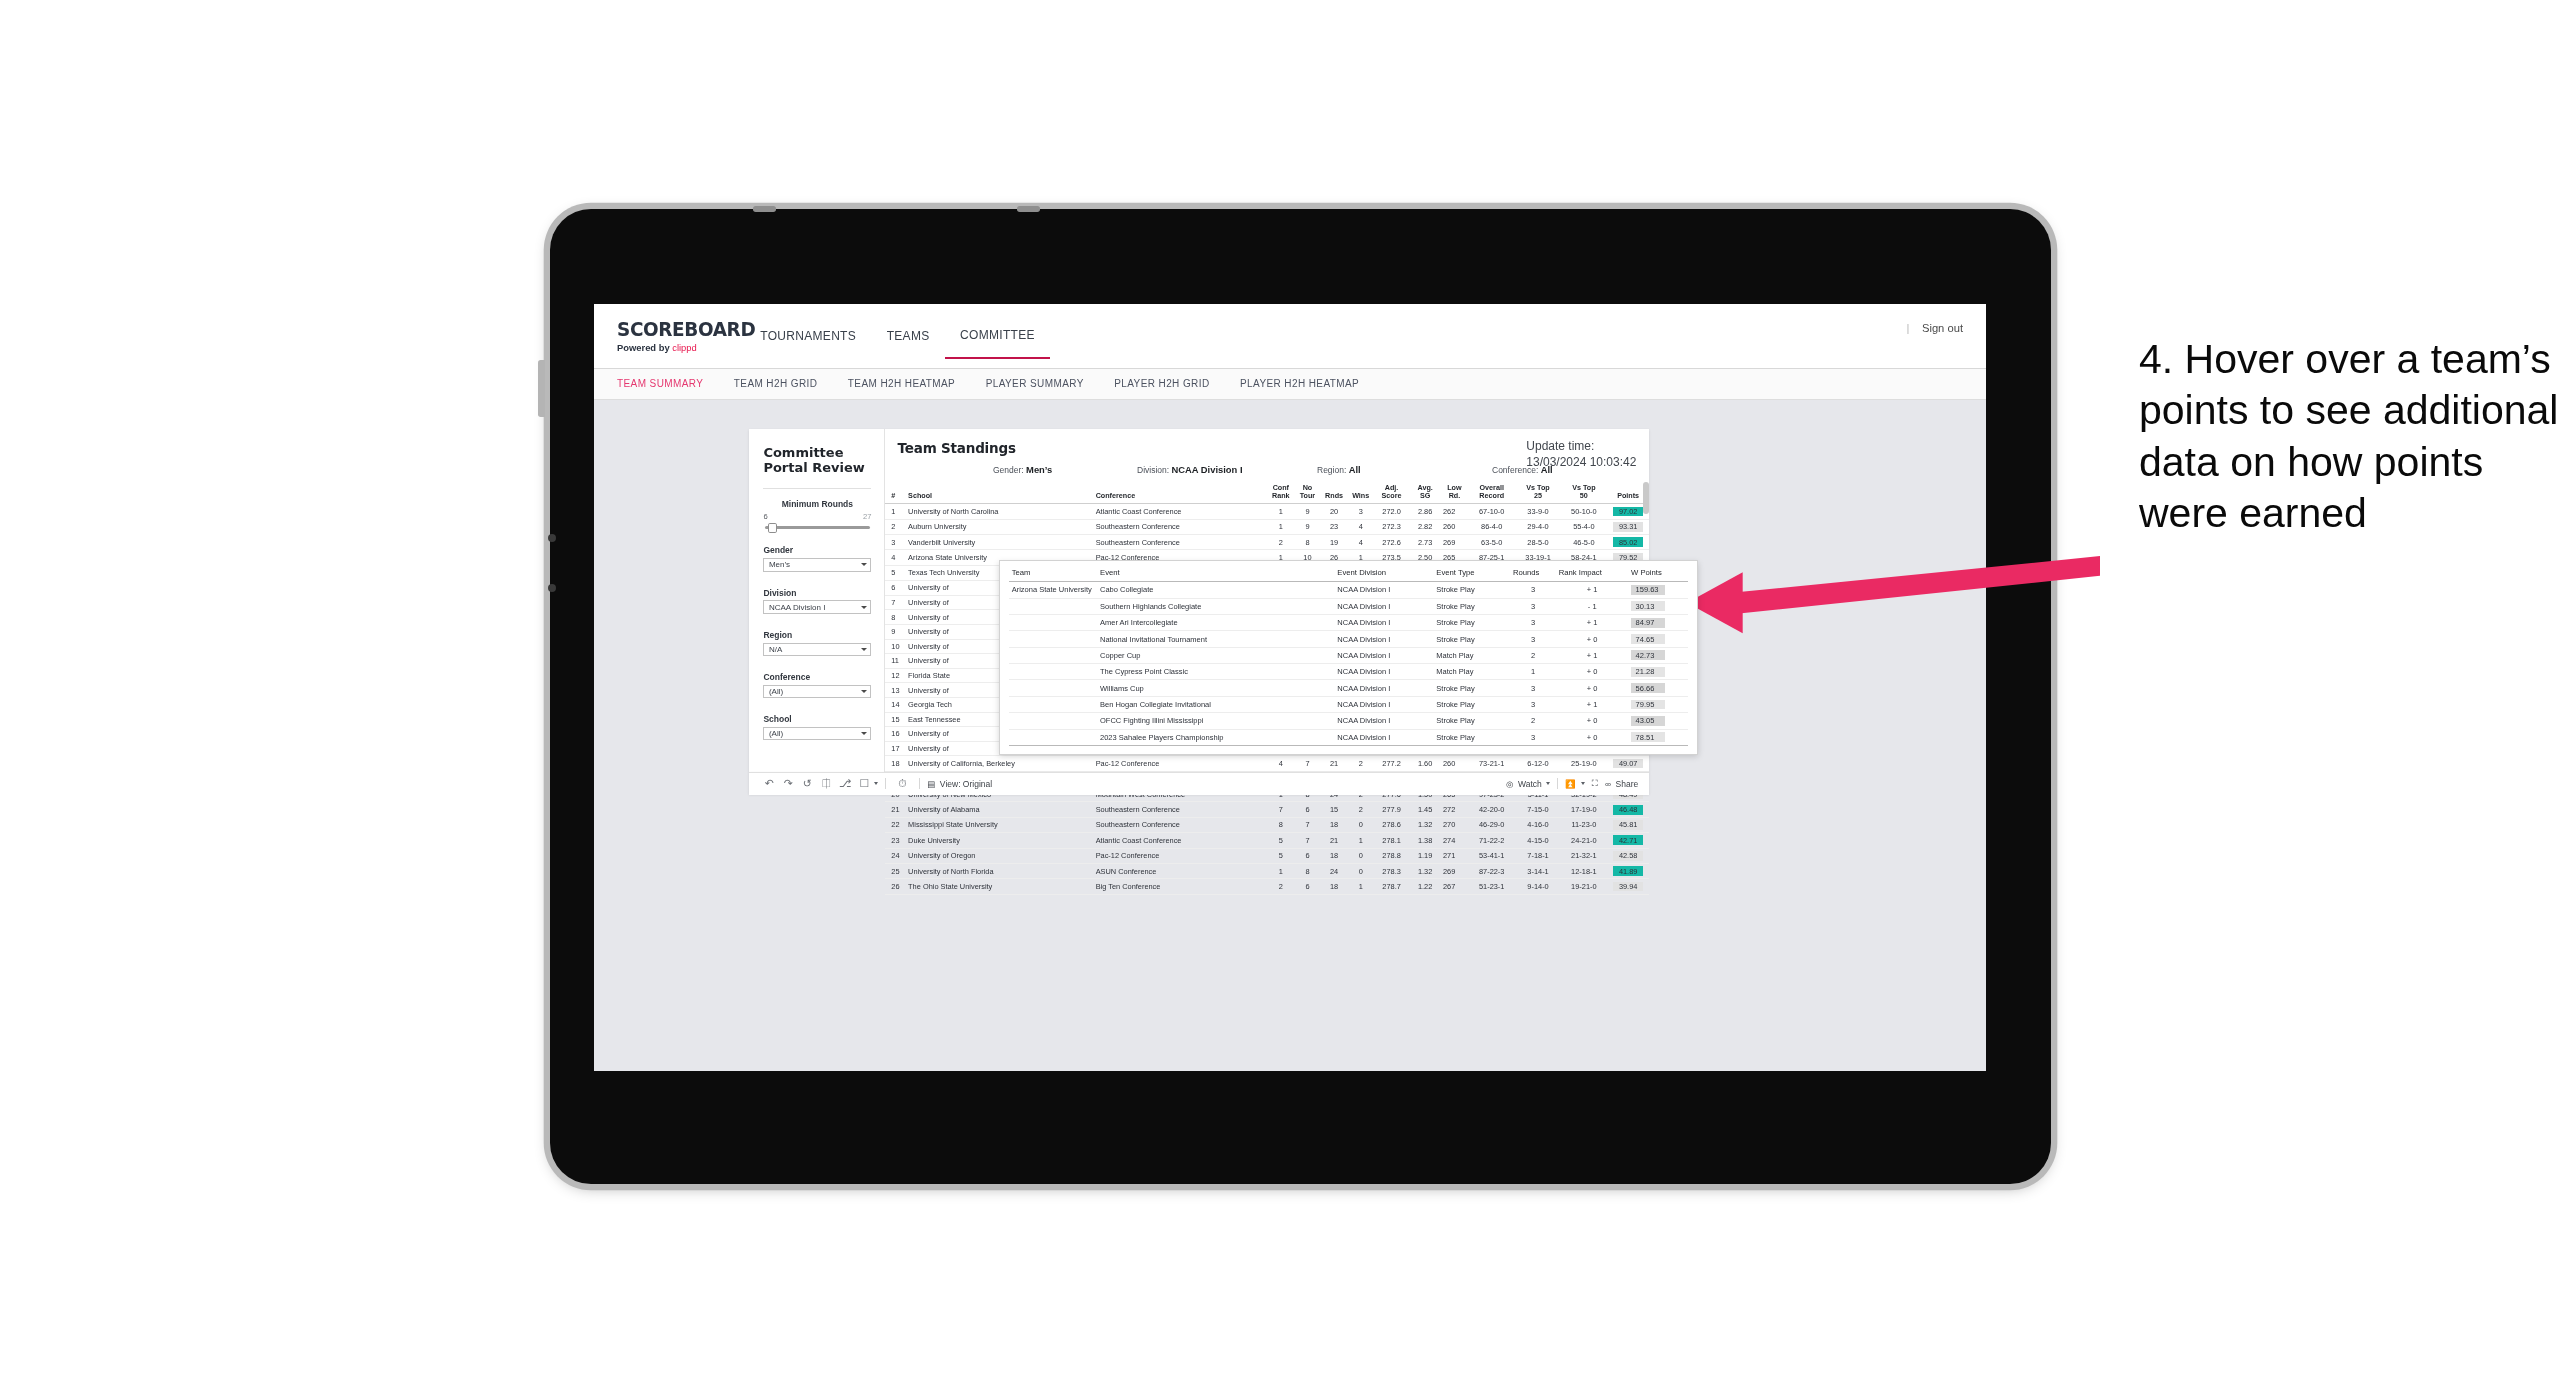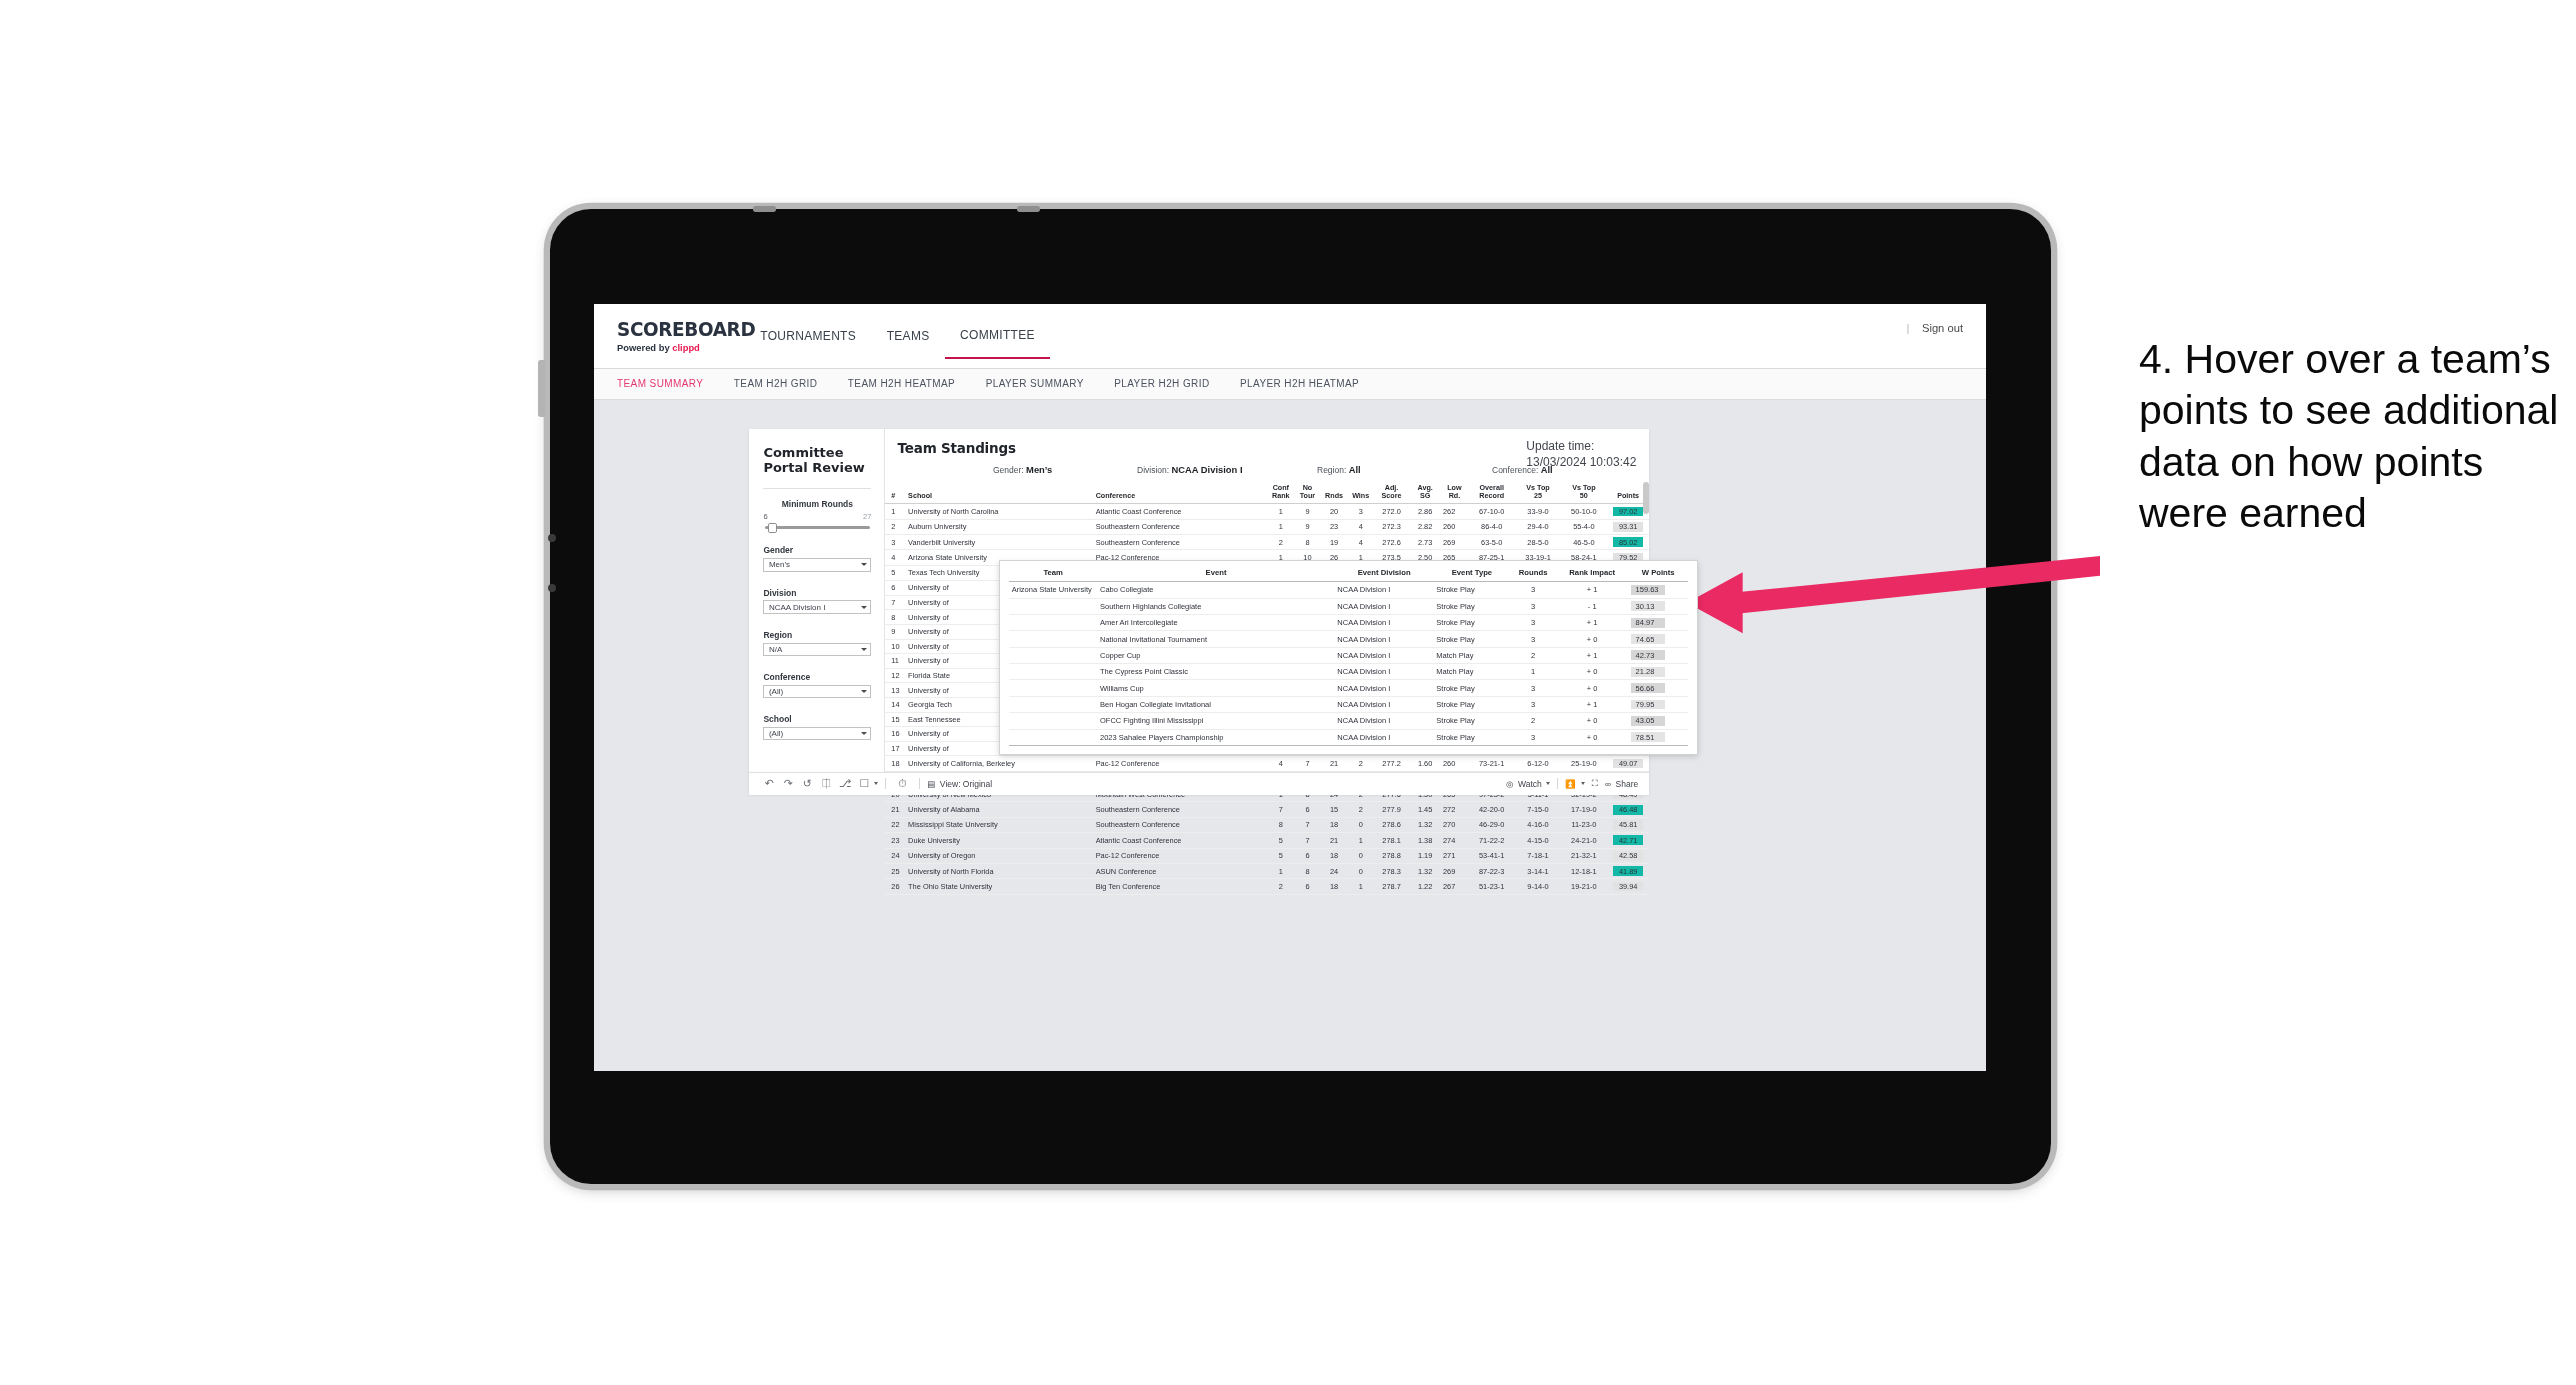--- a/index.html
+++ b/index.html
@@ -50,21 +50,21 @@
   #brand { padding-left: 23px; width: 151px; }
   #brand .wordmark {
     font-family: "DejaVu Sans", sans-serif;
     font-weight: 700; font-size: 20px; letter-spacing: -0.4px;
     color: #2b3340; line-height: 1;
     transform: scaleX(0.92); transform-origin: left center;
   }
   #brand .powered {
     font-size: 9.4px; color: #2b3340; margin-top: 2.7px; font-weight: 600;
   }
-  #brand .powered b { color: #e8174e; font-weight: 700; }
+  #brand .powered b { color: #e8174e; font-weight: 400; }
   .navtab {
     font-size: 12px; color: #39404a; letter-spacing: 0.3px;
     padding: 15.3px 15.3px 14.4px; cursor: pointer; white-space: nowrap;
   }
   .navtab.active { border-bottom: 2.7px solid #c2134a; }
   #signout {
     position: absolute; right: 23px; top: 0; height: 48px;
     display: flex; align-items: center; gap: 12.6px;
     font-size: 11.2px; color: #4a4a4a;
   }
@@ -187,22 +187,22 @@
   #tooltip {
     position: absolute; left: 114px; top: 131px;
     width: 699px; background: #ffffff;
     border: 0.9px solid #d2d2d2;
     box-shadow: 0 1.8px 6.3px rgba(0,0,0,.17);
     padding: 5.4px 9px 8px 9px;
     z-index: 30;
   }
   table.tt { width: 100%; border-collapse: collapse; table-layout: fixed; }
   table.tt th {
-    font-size: 7.7px; font-weight: 700; color: #1f2227;
-    text-align: center; padding: 1.8px 2.7px 4.5px 2.7px;
+    font-size: 7.7px; font-weight: 400; color: #1f2227;
+    text-align: left; padding: 1.8px 2.7px 4.5px 2.7px;
     border-bottom: 0.9px solid #b9b9b9;
   }
   table.tt td {
     font-size: 7.5px; color: #2e323a; padding: 2.8px 2.7px;
     border-bottom: 0.9px solid #ededed;
   }
   table.tt tr:last-child td { border-bottom: 0.9px solid #b9b9b9; }
   .t-team  { width: 83px; }
   .t-event { width: 223px; }
   .t-div   { width: 93px; }

